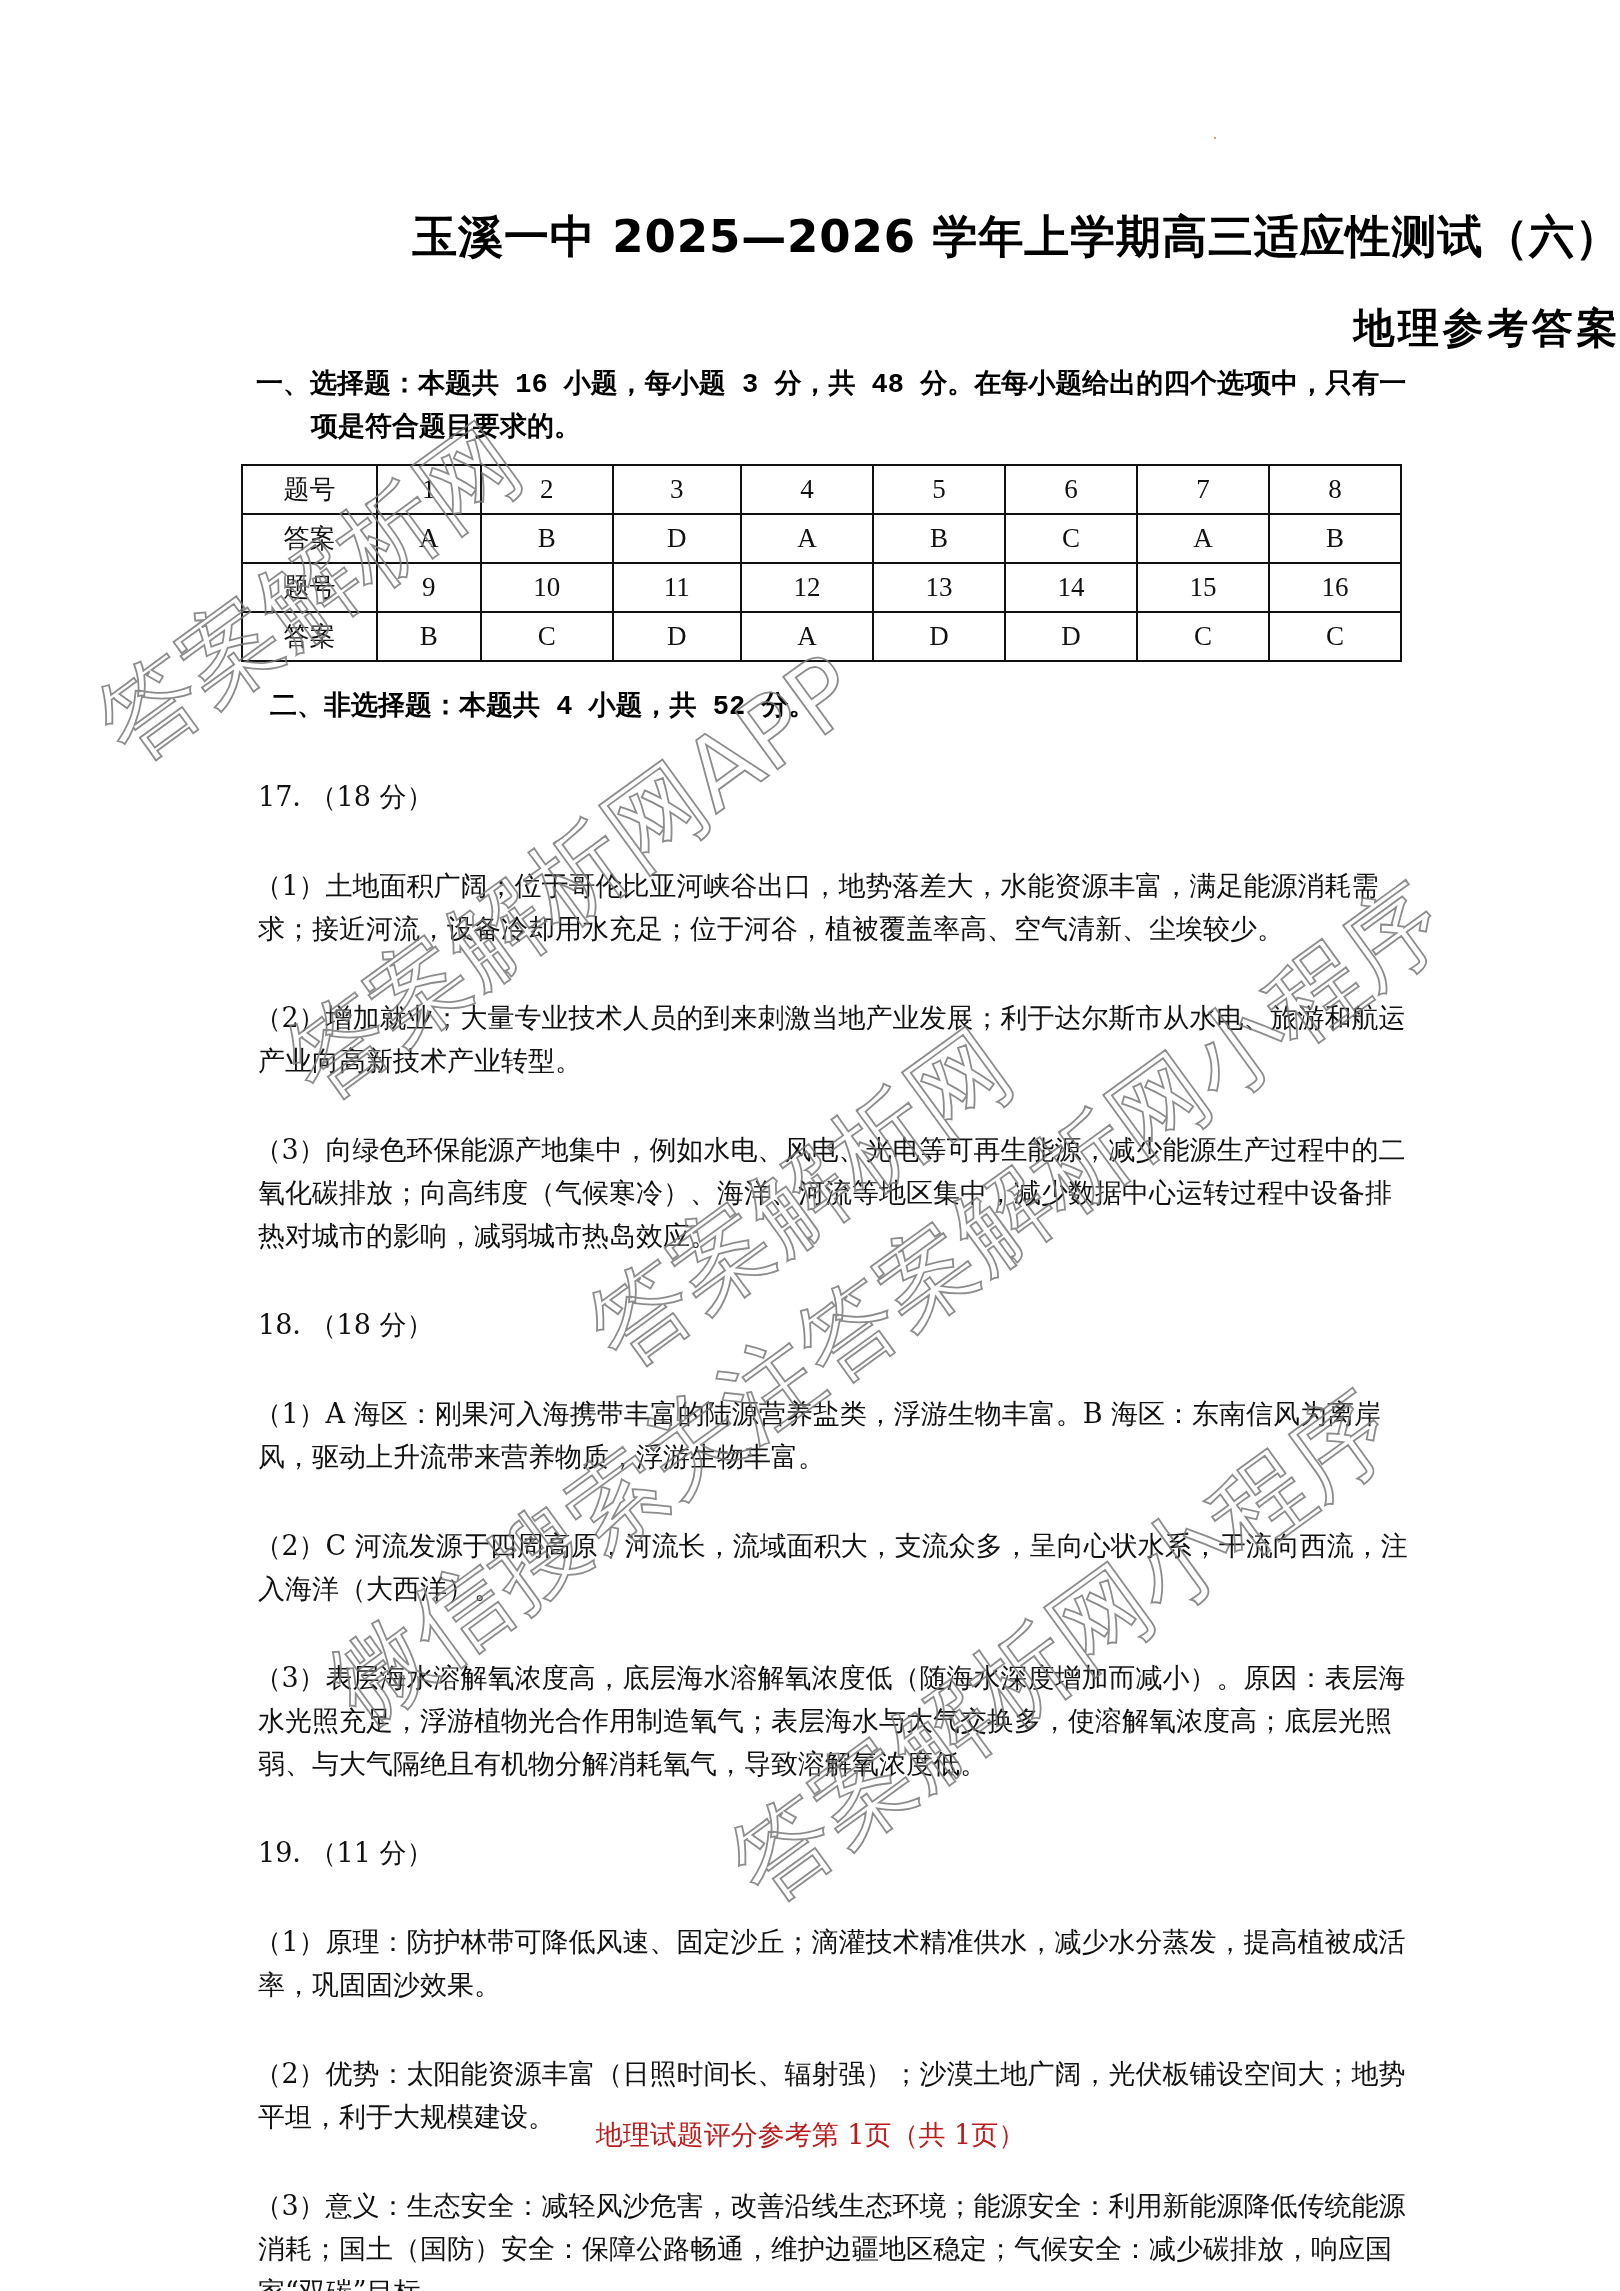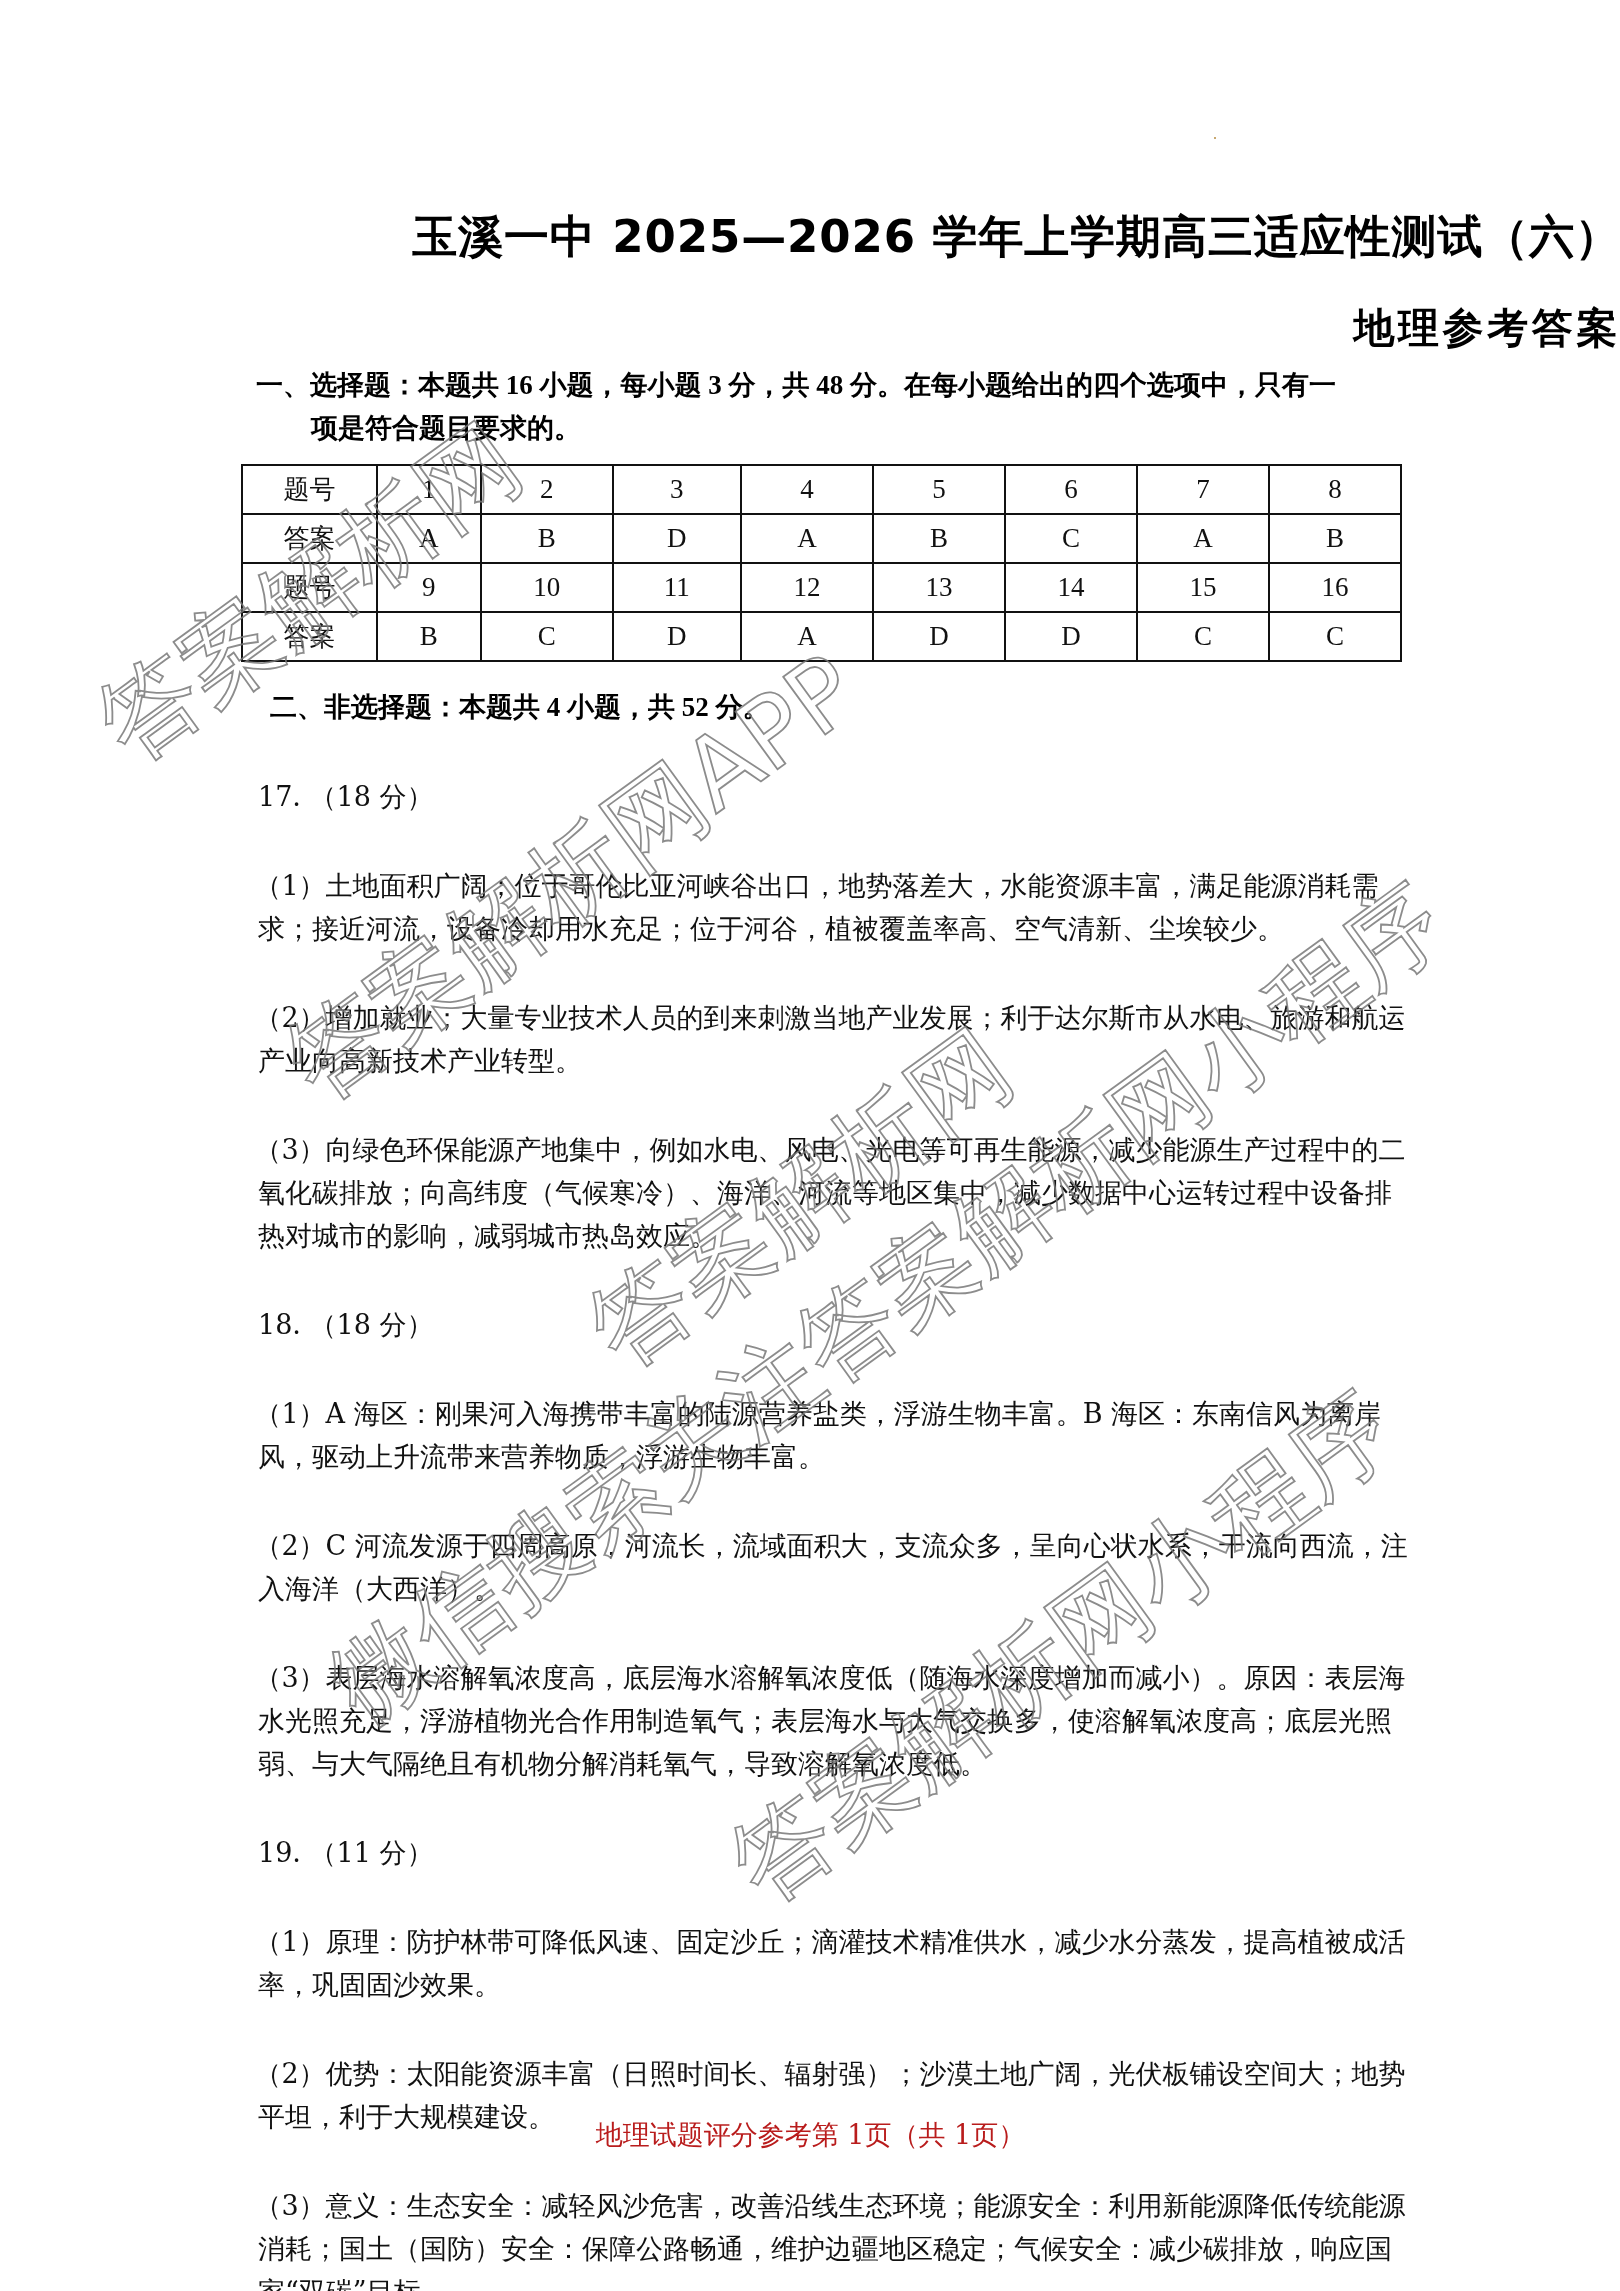--- a/index.html
+++ b/index.html
@@ -3,21 +3,21 @@
 <meta charset="utf-8">
 <style>
   html, body { margin: 0; padding: 0; background: #ffffff; }
   body { width: 1621px; height: 2292px; position: relative; overflow: hidden;
          font-family: "DejaVu Serif", "Liberation Serif", serif; color: #111; }
   .page { position: absolute; left: 0; top: 0; width: 1621px; height: 2292px; }
   .title { position: absolute; left: 0; width: 1621px; text-align: right;
            font-family: "DejaVu Sans", "Liberation Sans", sans-serif; font-weight: bold; color: #000; }
   .title-main { top: 207px; font-size: 45px; letter-spacing: 0.9px; }
   .title-sub { top: 301px; font-size: 41px; letter-spacing: 3.6px; }
-  .sec-head { position: absolute; font-family: Liberation Serif, serif;
+  .sec-head { position: absolute; font-family: Liberation Mono, monospace;
               font-weight: bold; font-size: 27px; color: #000; line-height: 43px; }
   .sec1 { left: 256px; top: 364px; width: 1158px; }
   .sec1 .l2 { padding-left: 55px; }
   .sec2 { left: 270px; top: 686px; }
   table.ans { position: absolute; left: 241px; top: 464px; width: 1161px; height: 177px;
               border-collapse: collapse; font-family: "Liberation Serif", "DejaVu Serif", serif;
               font-size: 27px; }
   table.ans td { border: 2.7px solid #111; text-align: center; vertical-align: middle; height: 41px; padding: 3px; }
   table.ans td.hd { font-family: "DejaVu Serif", serif; font-size: 26px; width: 127px; }
   .body { position: absolute; left: 258px; top: 729px; width: 1158px;

